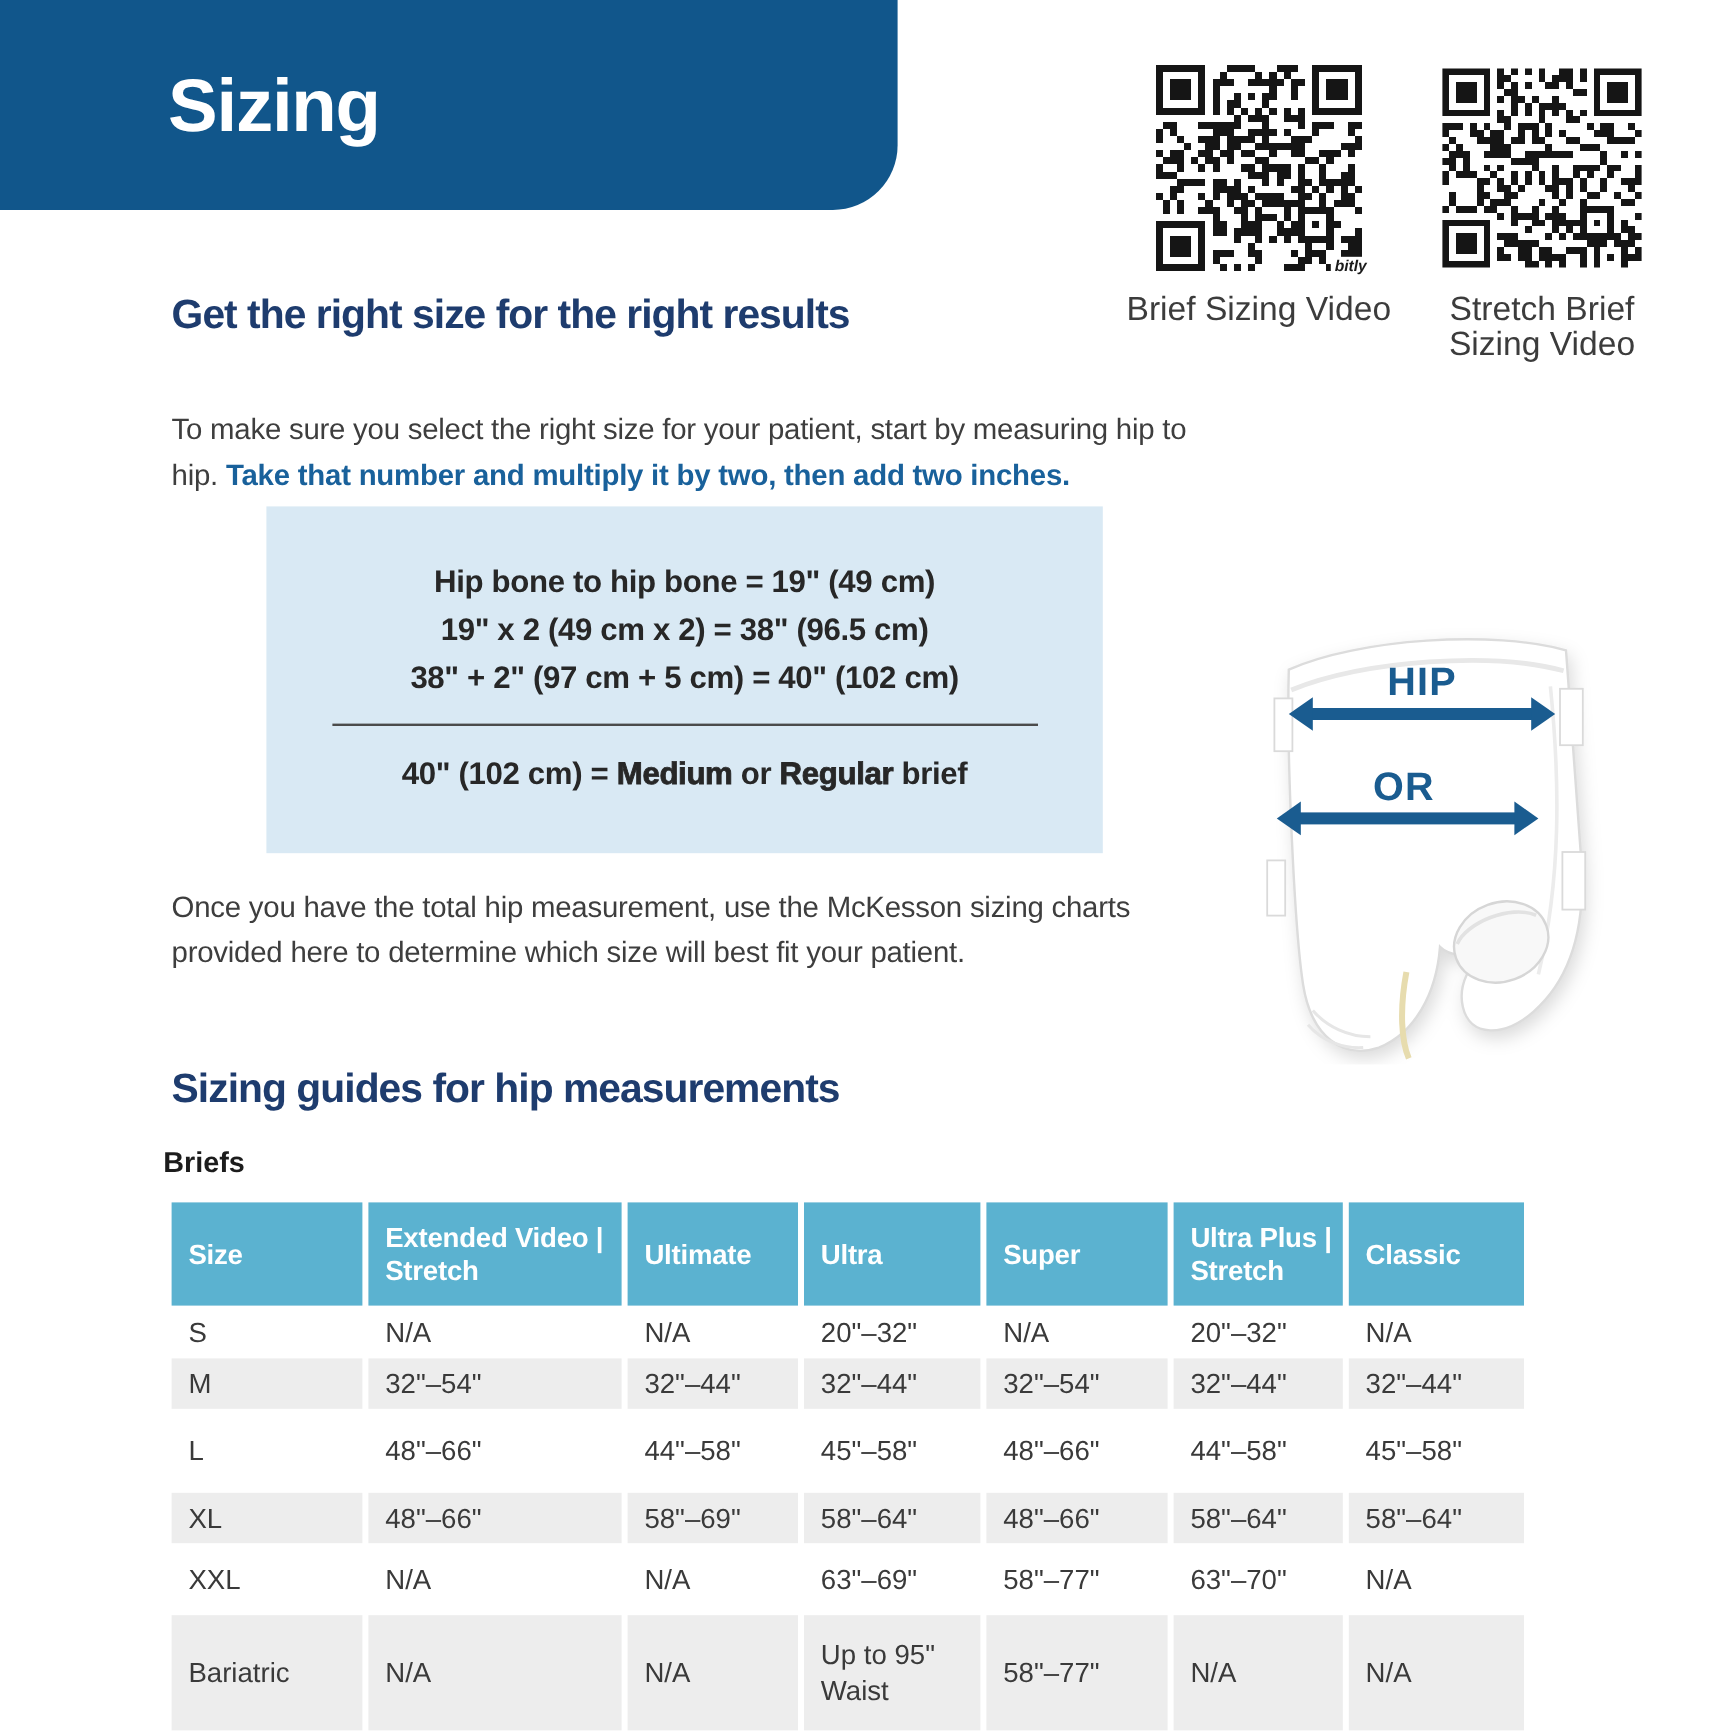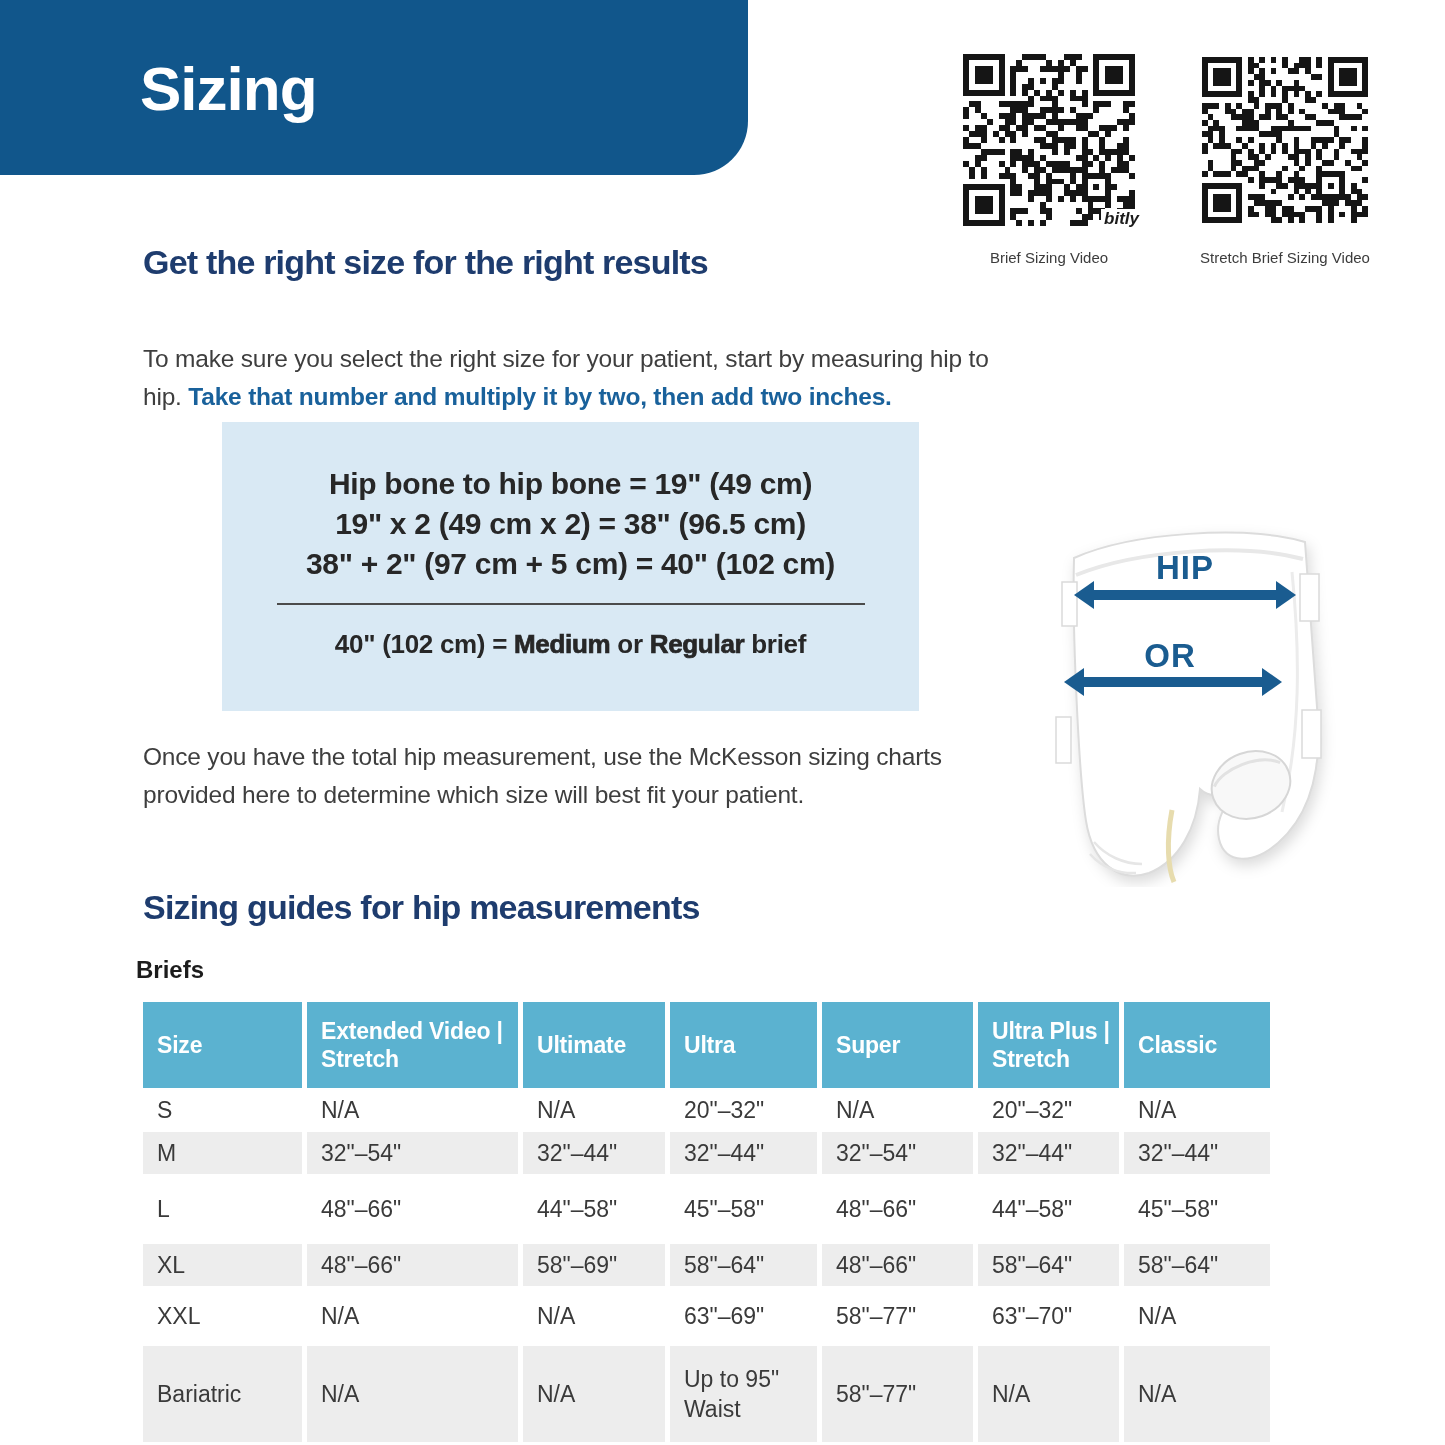--- a/index.html
+++ b/index.html
@@ -16,43 +16,43 @@
     margin:0;padding:58px 0 0 140px;font-size:62px;line-height:1;
     font-weight:700;color:#fff;letter-spacing:-1px;
   }
   
   .qr{position:absolute;margin:0;padding:0;}
   .qr-1{left:963px;top:54px;width:172px;height:172px;}
   .qr-2{left:1202px;top:57px;width:166px;height:166px;}
   .qr svg{width:100%;height:100%;fill:#151515;shape-rendering:crispEdges;}
   .bitly{
     position:absolute;right:-4px;bottom:-3px;background:#fff;padding-left:3px;
-    font-size:17px;font-style:italic;font-weight:700;color:#1b1b1b;margin-top:23px;
+    font-size:13px;font-style:italic;font-weight:700;color:#1b1b1b;margin-top:23px;
   }
   .qr-caption{
-    position:absolute;font-size:15px;line-height:29px;color:#3c3c3c;text-align:center;
+    position:absolute;font-size:28px;line-height:29px;color:#3c3c3c;text-align:center;
   }
   .qr-caption.c1{left:926px;top:243px;width:246px;}
   .qr-caption.c2{left:1178px;top:243px;width:214px;}
   
   .h2{
     position:absolute;left:143px;top:243px;margin:0;
     font-size:34px;font-weight:700;letter-spacing:-0.8px;color:var(--heading,#1E3C6E);
   }
   .p1{
     position:absolute;left:143px;top:340px;width:884px;margin:0;
     font-size:24.5px;line-height:38px;letter-spacing:-0.2px;
   }
   .p1 .em{font-weight:700;color:var(--accent,#19619B);}
   
   .example{
     position:absolute;left:222px;top:422px;width:697px;height:289px;
     background:var(--box_bg,#D9E9F4);color:#272727;
   }
-  .example .lines{padding-top:42px;text-align:center;font-size:30px;font-weight:700;line-height:40px;letter-spacing:-0.3px;}
+  .example .lines{padding-top:42px;text-align:center;font-size:26px;font-weight:700;line-height:40px;letter-spacing:-0.3px;}
   .example .divider{width:588px;margin:19px auto 0 auto;border-top:2px solid #4b4b4b;height:0;}
   .example .result{margin-top:24px;text-align:center;font-size:26px;font-weight:700;letter-spacing:-0.3px;}
   .example .result .xb{-webkit-text-stroke:0.7px #272727;}
   
   .p2{
     position:absolute;left:143px;top:738px;width:806px;margin:0;
     font-size:24.5px;line-height:38px;letter-spacing:-0.2px;
   }
   
   .diagram{position:absolute;left:1054px;top:512px;width:306px;height:375px;}

